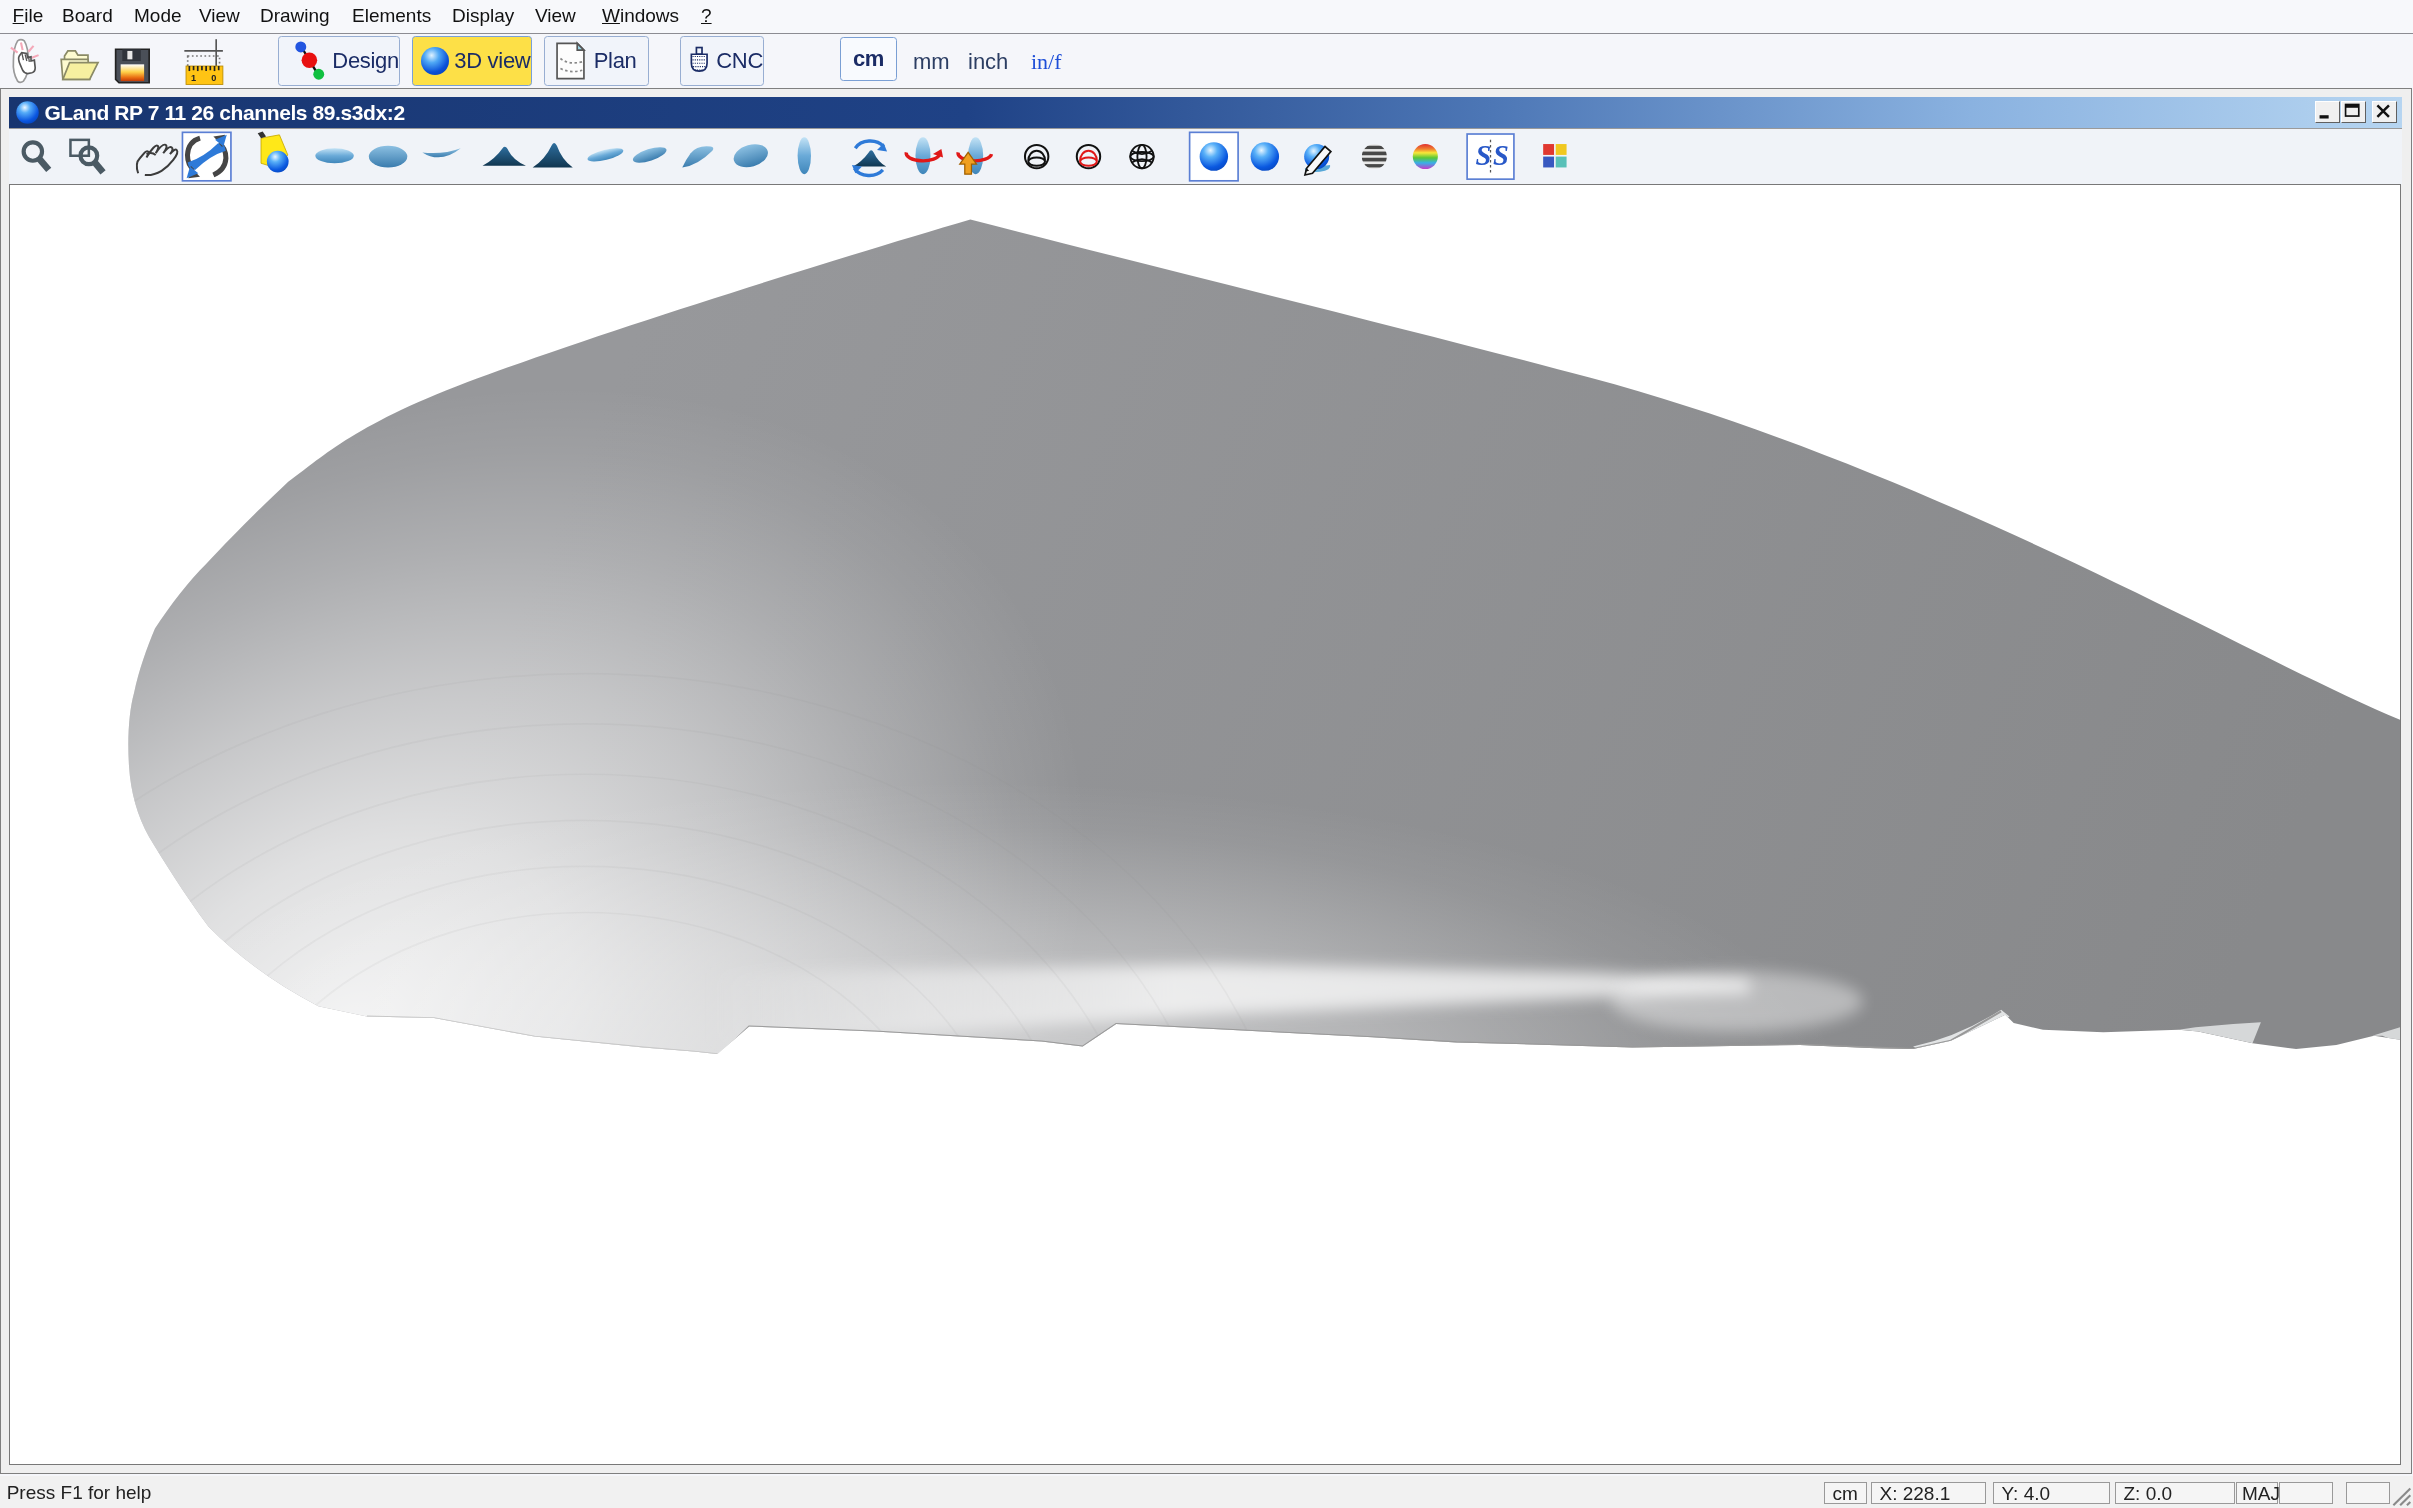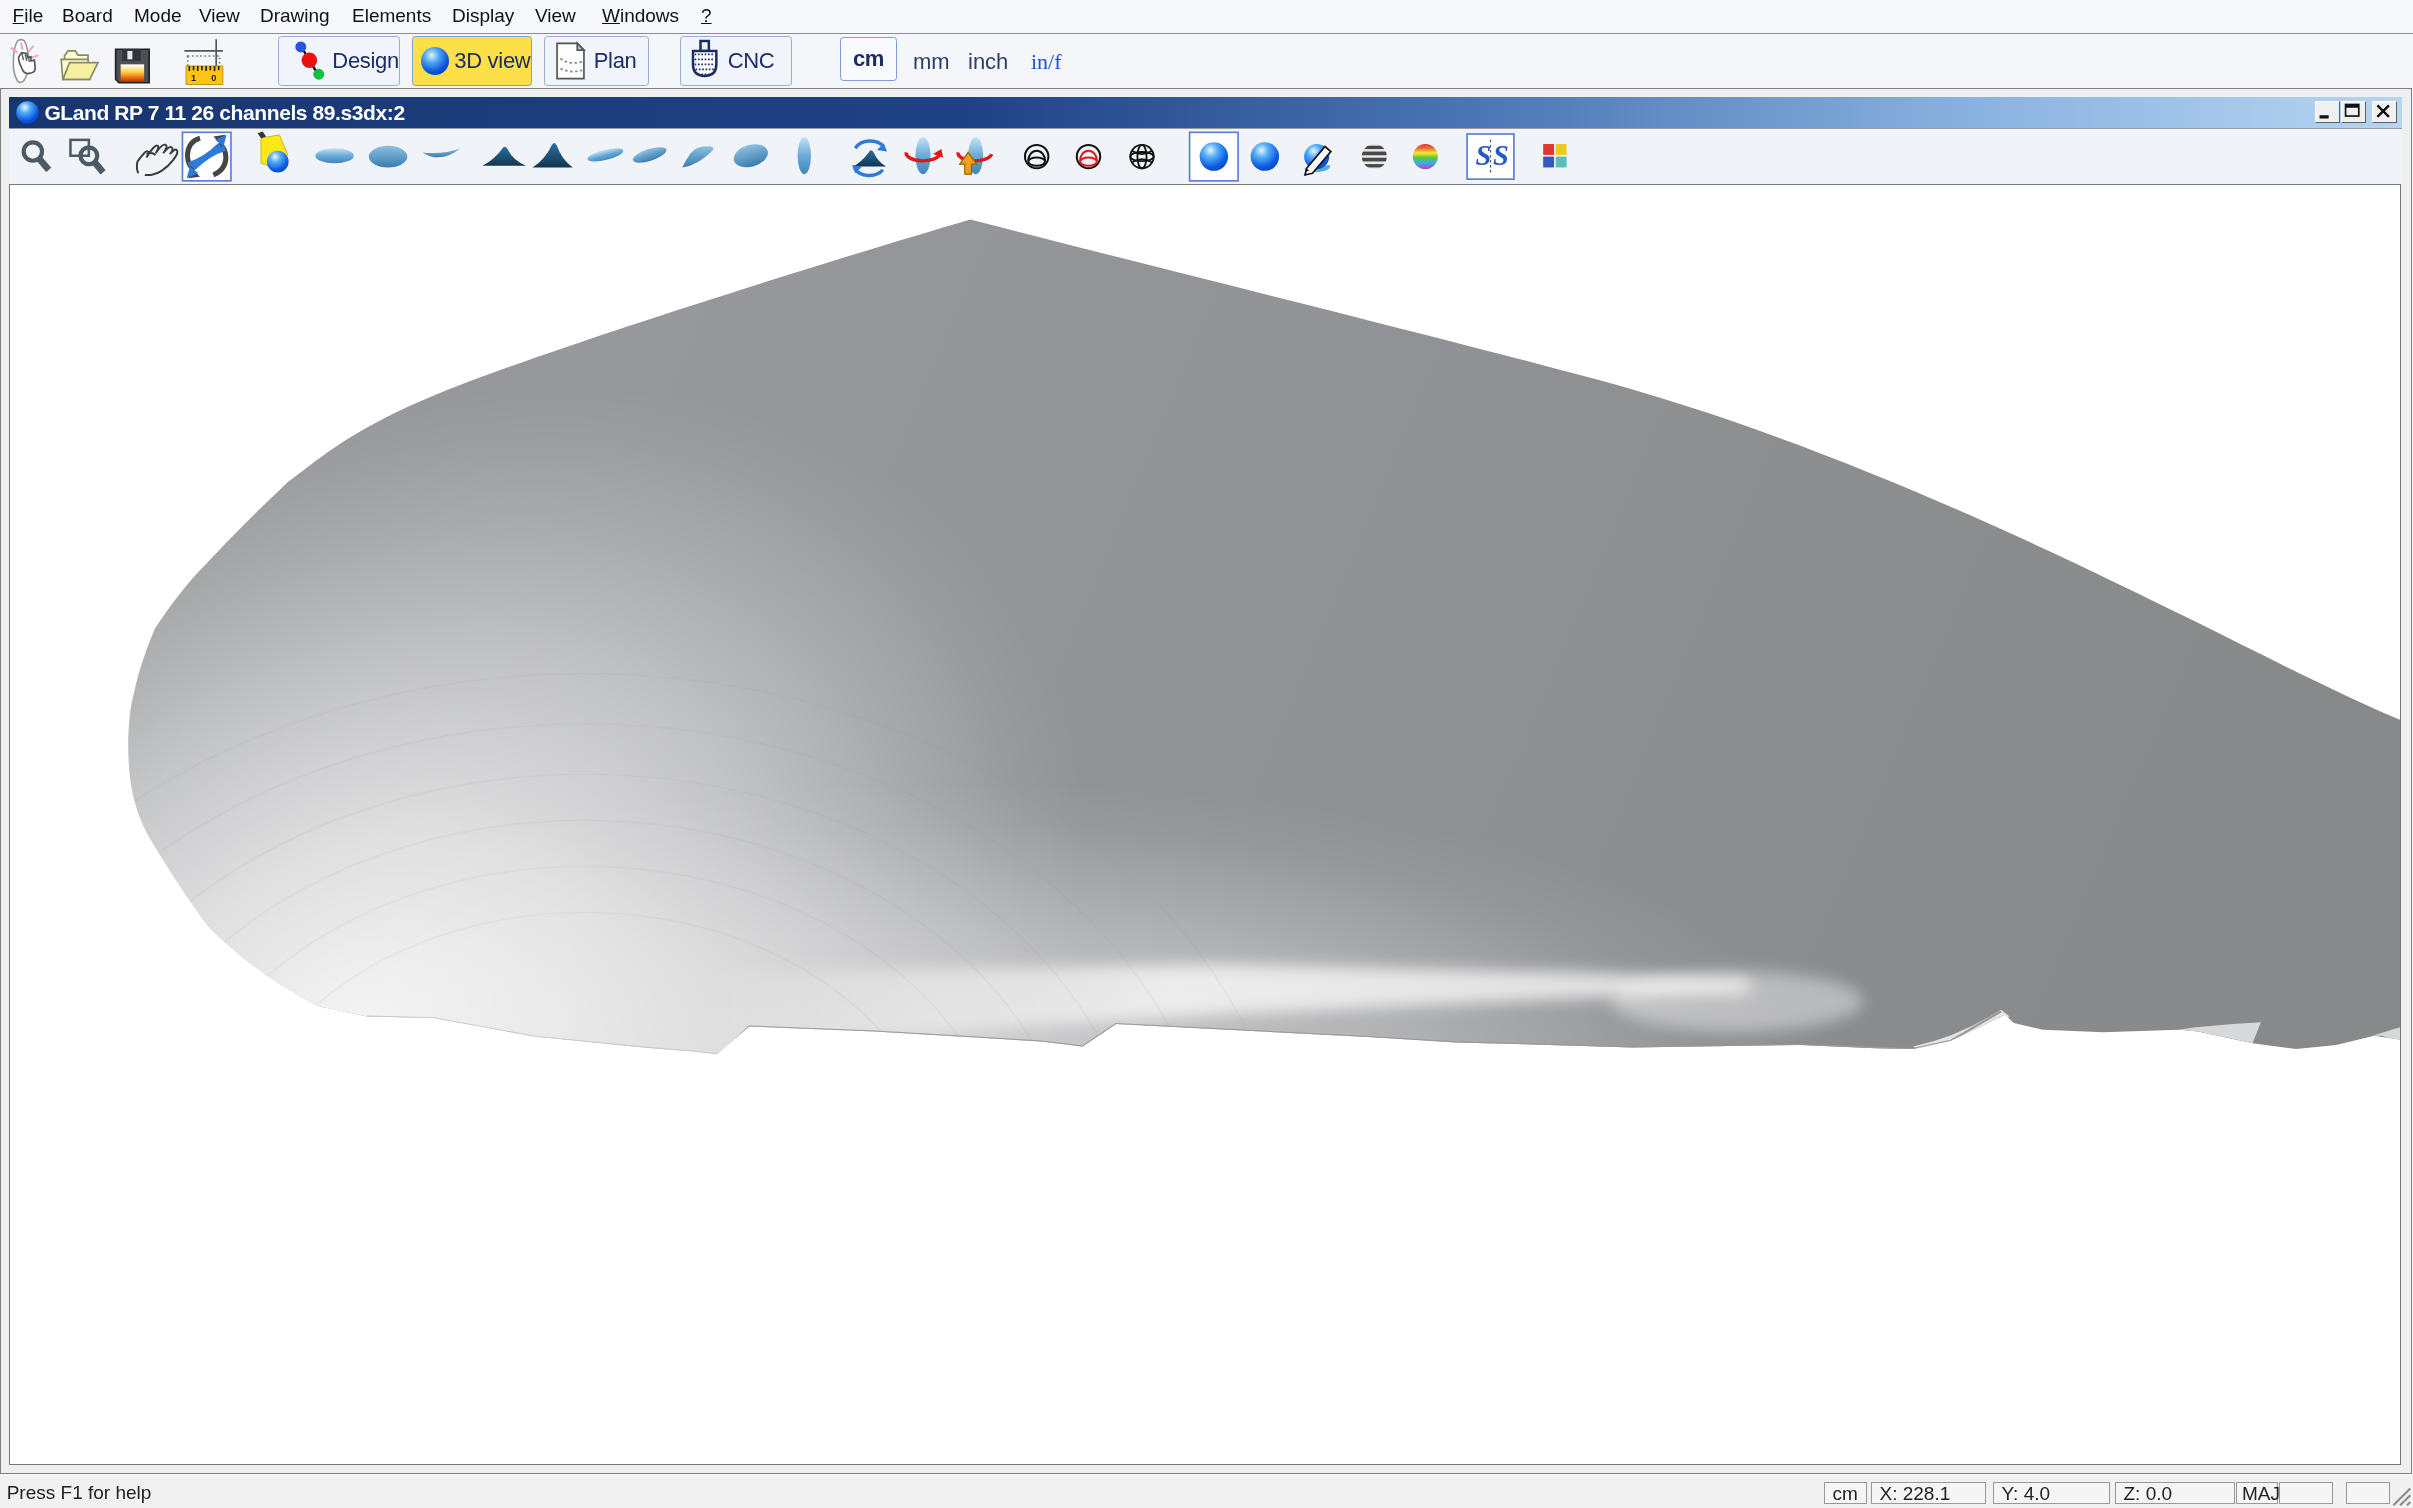--- a/index.html
+++ b/index.html
@@ -122,21 +122,21 @@
     <span style="margin-left:3.4px">3D view</span>
   </div>
   <div class="tbtn" style="left:544px;width:105px;">
     <svg width="37" height="42" viewBox="0 0 44 50" style="margin-left:6.7px">
       <path d="M6 4 h24 l8 8 v34 h-32 z" fill="#fdfdfd" stroke="#555" stroke-width="2"></path>
       <path d="M30 4 l8 8 h-8 z" fill="#9fd8ea" stroke="#555" stroke-width="2"></path>
       <path d="M10 22 q10 8 26 4 M10 34 q12 6 26 2" fill="none" stroke="#888" stroke-width="2" stroke-dasharray="3 3"></path>
     </svg>
     <span style="margin-left:5px">Plan</span>
   </div>
-  <div class="tbtn" style="left:680px;width:112px;">
+  <div class="tbtn" style="left:680px;width:84px;">
     <svg width="35" height="44" viewBox="0 0 42 52" style="margin-left:6.7px">
       <rect x="15" y="2" width="10" height="12" fill="none" stroke="#1b2c66" stroke-width="3"></rect>
       <path d="M6 14 h28 v16 q0 14 -14 14 q-14 0 -14 -14 z" fill="#fff" stroke="#1b2c66" stroke-width="3"></path>
       <path d="M8 18 h24 M8 24 h24 M8 30 h24 M9 36 h22 M12 42 h16" stroke="#1b2c66" stroke-width="2" stroke-dasharray="2 2"></path>
     </svg>
     <span style="margin-left:5px">CNC</span>
   </div>
   <div class="tbtn" style="left:840px;width:57px;top:3.4px;height:44px;border:1.7px solid #7a9fd4;background:#f8fafe;justify-content:center;">
     <span style="font-weight:bold;">cm</span>
   </div>

